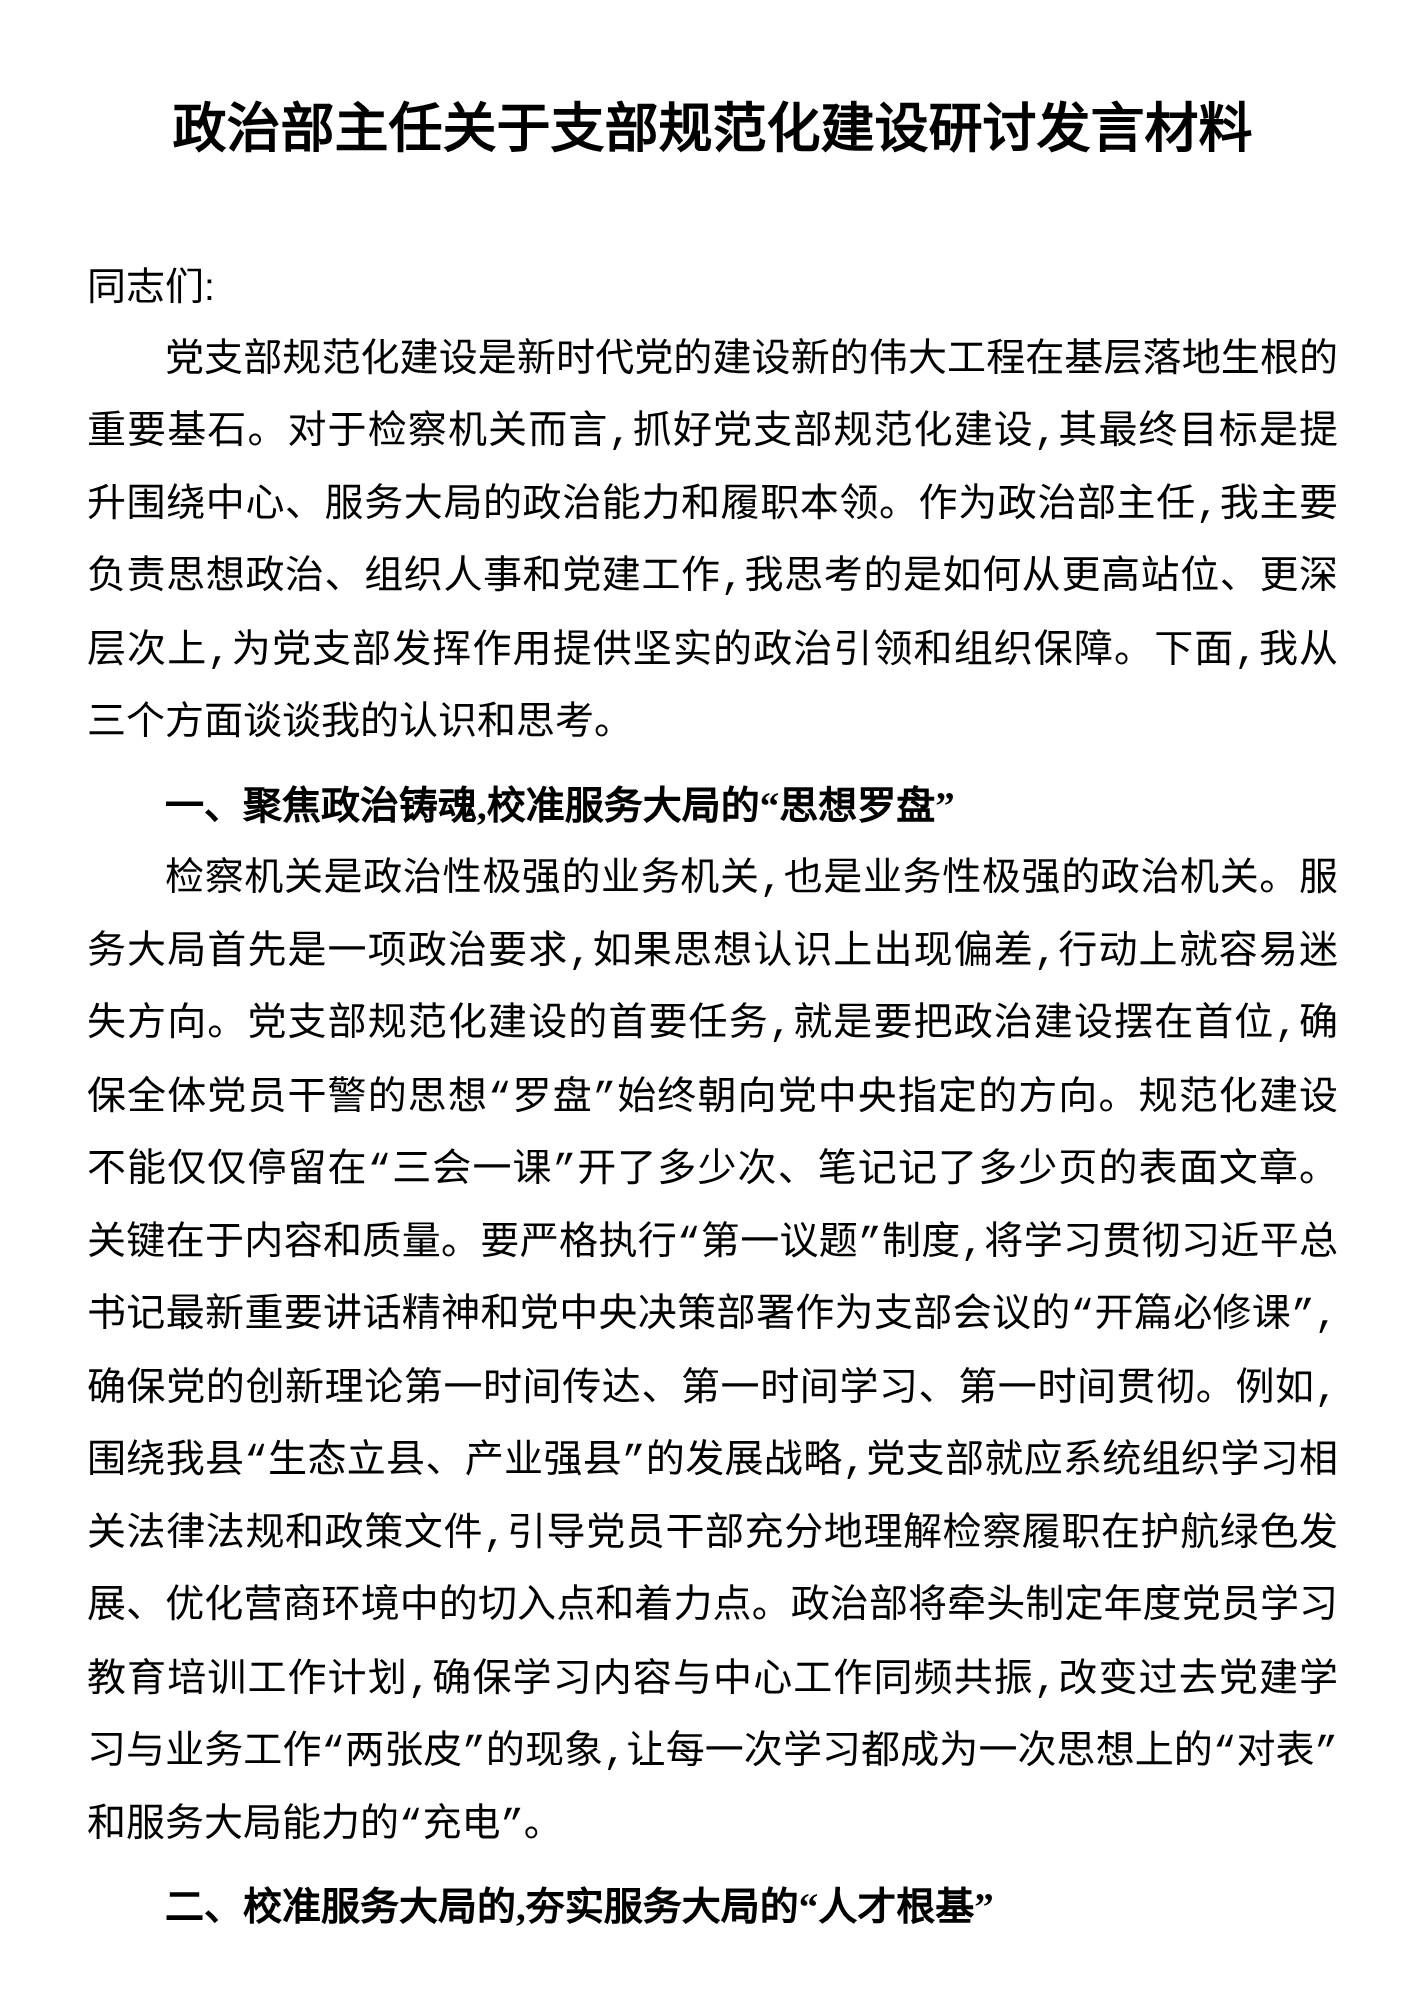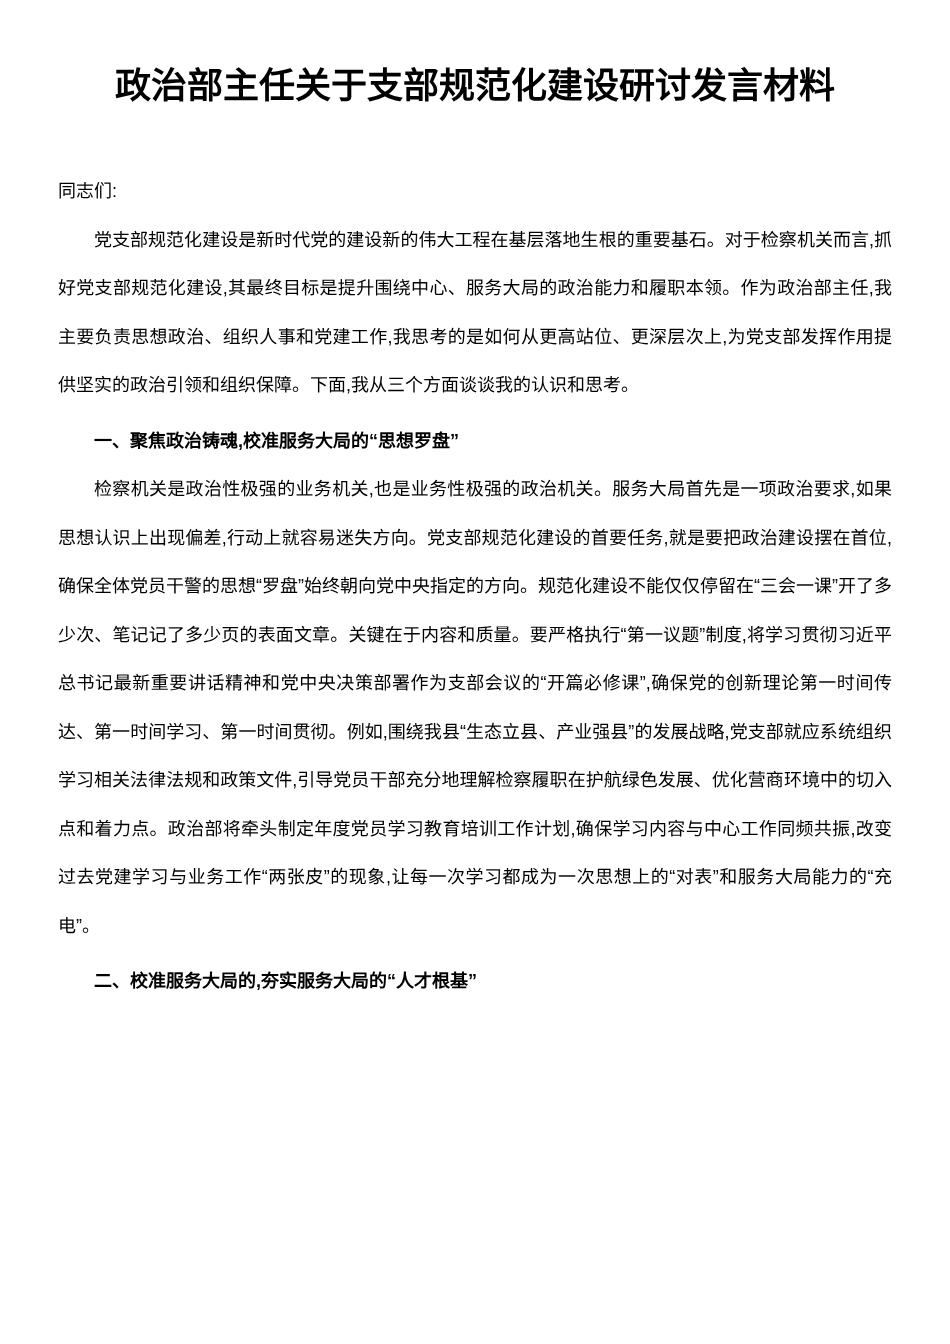--- a/index.html
+++ b/index.html
@@ -22,37 +22,39 @@
   .doc-title {
     font-size: 36px;
     line-height: 48px;
     font-weight: 700;
     text-align: center;
     margin: 0 0 57px 0;
     letter-spacing: 0px;
     white-space: nowrap;
   }
   .para {
-    font-size: 18px;
+    font-size: 26px;
     line-height: 48.5px;
     text-align: justify;
     text-justify: inter-ideograph;
     margin: 0;
     word-break: break-all;
   }
   .salutation {
     text-indent: 0;
   }
   .body-para {
     text-indent: 2em;
+    font-family: Liberation Mono, monospace;
   }
   .heading-para {
     text-indent: 2em;
     font-weight: 700;
     margin-top: 7px;
+    font-family: Liberation Serif, serif;
   }
 </style>
 </head>
 <body>
 
 <div class="page">
   <h1 class="doc-title">政治部主任关于支部规范化建设研讨发言材料</h1>
 
   <p class="para salutation">同志们:</p>
 

